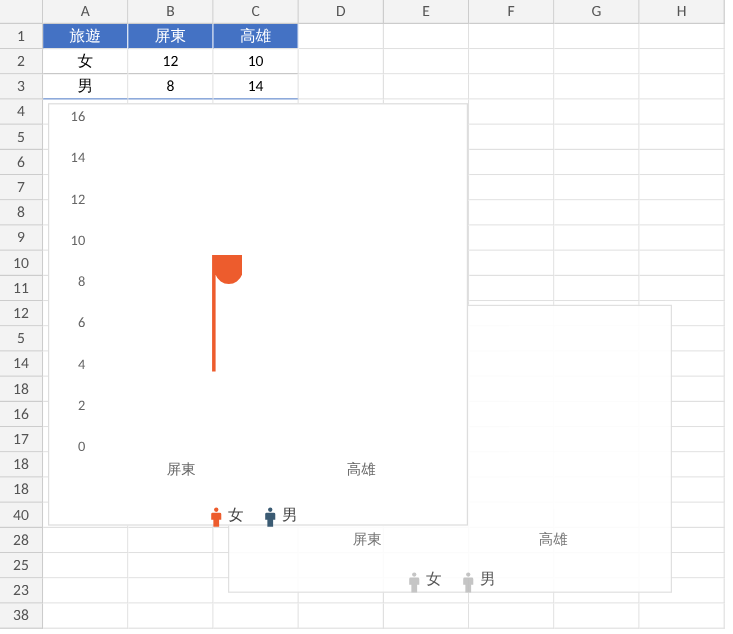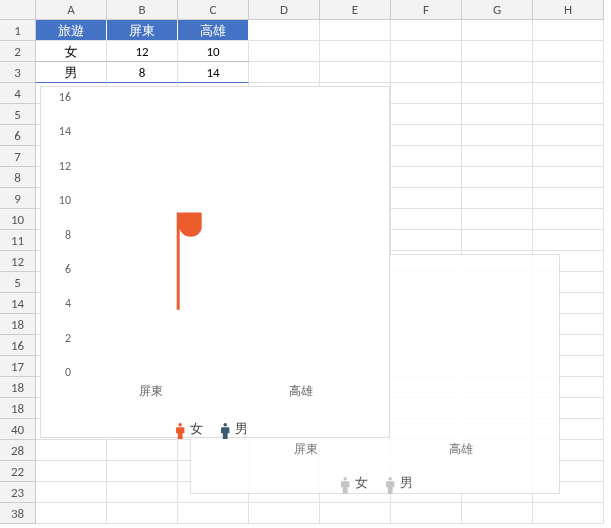--- a/index.html
+++ b/index.html
@@ -123,21 +123,21 @@
         <div class="row-h">12</div>
         <div class="row-h">5</div>
         <div class="row-h">14</div>
         <div class="row-h">18</div>
         <div class="row-h">16</div>
         <div class="row-h">17</div>
         <div class="row-h">18</div>
         <div class="row-h">18</div>
         <div class="row-h">40</div>
         <div class="row-h">28</div>
-        <div class="row-h">22</div>
+        <div class="row-h">25</div>
         <div class="row-h">23</div>
         <div class="row-h">38</div>
       </div>
     <div class="cells" id="cells">
         <div class="cell header" style="left: 0px; top: 0px;">旅遊</div>
         <div class="cell header" style="left: 71px; top: 0px;">屏東</div>
         <div class="cell header" style="left: 142px; top: 0px;">高雄</div>
         <div class="cell" style="left: 213px; top: 0px;"></div>
         <div class="cell" style="left: 284px; top: 0px;"></div>
         <div class="cell" style="left: 355px; top: 0px;"></div>

